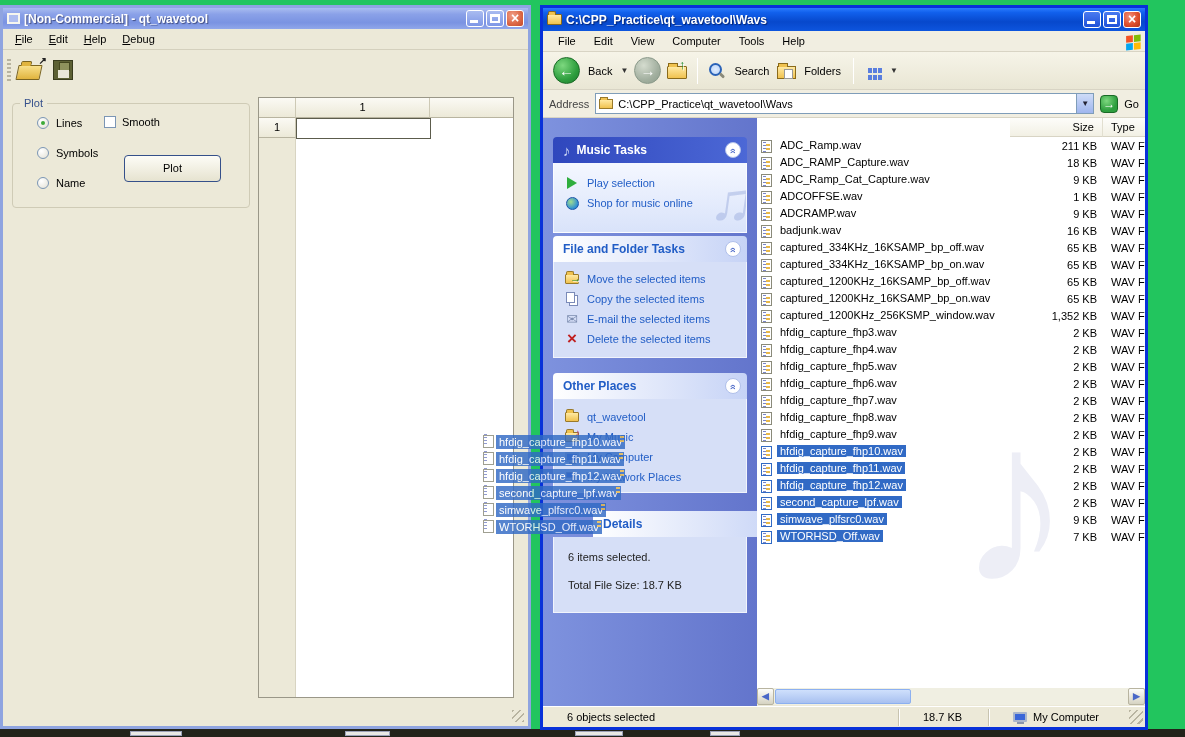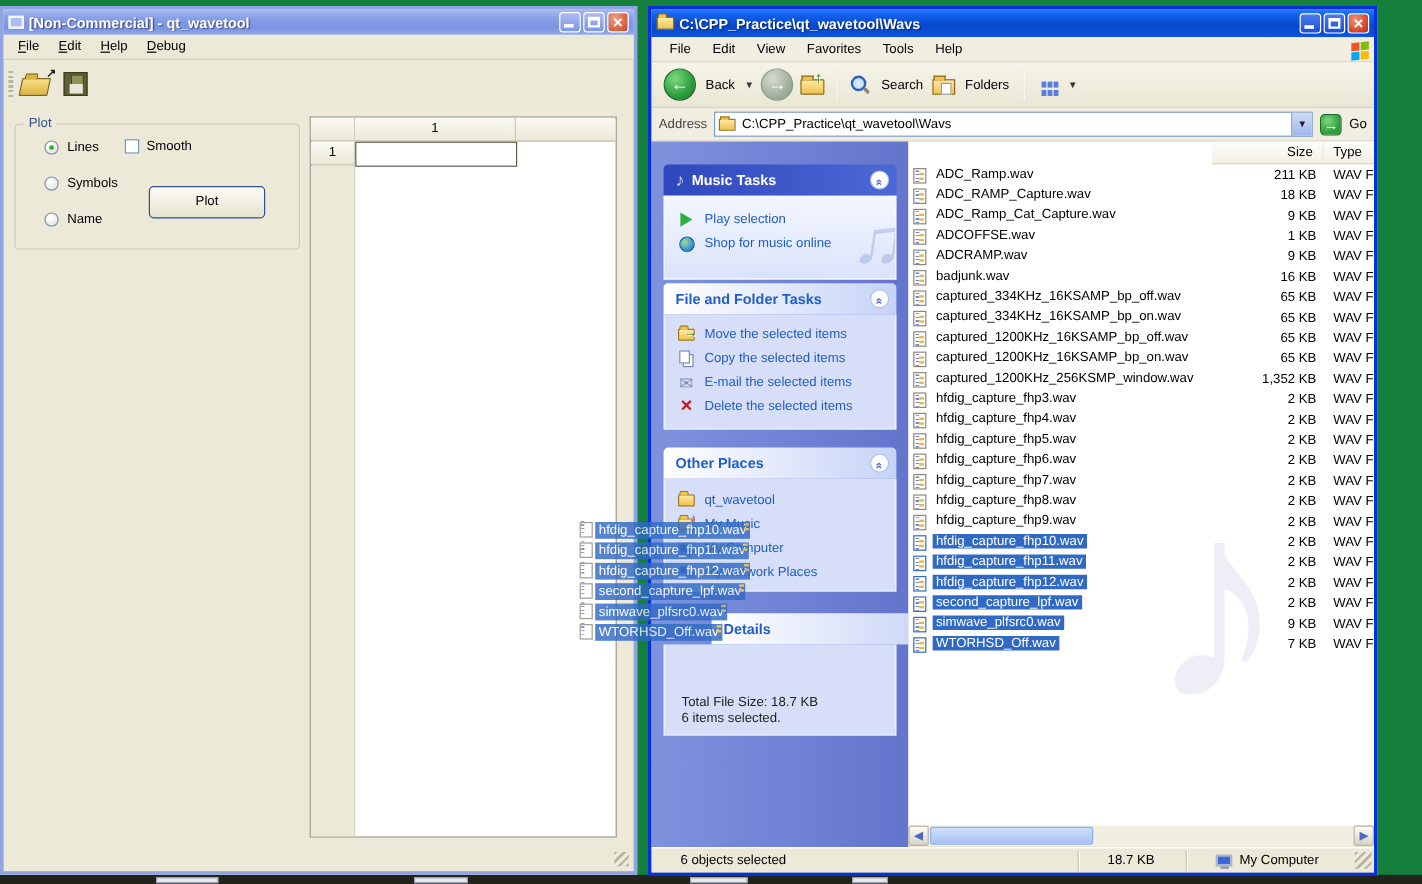--- a/index.html
+++ b/index.html
@@ -1,19 +1,19 @@
 <!DOCTYPE html>
 <html><head>
 <meta charset="utf-8">
 <style>
   * { margin:0; padding:0; box-sizing:border-box; }
   html,body { width:1185px; height:737px; overflow:hidden; }
   body { font-family:"Liberation Sans", sans-serif; font-size:11px; color:#000; }
 
-  .desktop { position:relative; width:1185px; height:737px; background:#15803d; overflow:hidden; }
+  .desktop { position:relative; width:1185px; height:737px; background:#22c55e; overflow:hidden; }
 
   
   .win { position:absolute; box-sizing:border-box; }
   .titlebar { position:absolute; left:0; top:0; right:0; display:flex; align-items:center; padding:0 4px; gap:4px; }
   .title-text { color:#fff; font-weight:bold; font-size:12px; white-space:nowrap; overflow:hidden; flex:1;
                 text-shadow:1px 1px 1px rgba(0,0,30,.5); }
   .cap-btns { display:flex; gap:2px; }
   .cap-btn { width:18px; height:17px; border:1px solid #fff; border-radius:3px; position:relative; }
   .btn-min-glyph { position:absolute; left:3px; bottom:3px; width:8px; height:3px; background:#fff; }
   .btn-max-glyph { position:absolute; left:3px; top:3px; width:10px; height:9px; border:2px solid #fff; border-top-width:3px; }
@@ -290,21 +290,21 @@
         <span class="cap-btn xp-close">
             <span class="btn-close-glyph">×</span>
           </span>
       </span>
     </div>
 
     <div class="xp-menubar" id="xp-menu">
       <span class="xp-menu-item">File</span>
         <span class="xp-menu-item">Edit</span>
         <span class="xp-menu-item">View</span>
-        <span class="xp-menu-item">Favorites</span>
+        <span class="xp-menu-item">Computer</span>
         <span class="xp-menu-item">Tools</span>
         <span class="xp-menu-item">Help</span>
         <svg class="win-flag" viewBox="0 0 18 18">
         <g transform="skewY(-6)">
           <rect x="2" y="4" width="6.4" height="6.4" fill="#f35325"></rect>
           <rect x="9.4" y="4" width="6.4" height="6.4" fill="#81bc06"></rect>
           <rect x="2" y="11.4" width="6.4" height="6.4" fill="#05a6f0"></rect>
           <rect x="9.4" y="11.4" width="6.4" height="6.4" fill="#ffba08"></rect>
         </g>
       </svg>
@@ -419,21 +419,21 @@
             </span>
             <span class="task-label">My Network Places</span>
           </div>
         </div>
 
       <div class="panel-header" style="top:393px;margin-left:40px;">
         <span class="hdr-title">Details</span>
         <span class="chevron-circle"><span class="chevron-glyph">»</span></span>
       </div>
       <div class="panel-body" style="top:419px; height:76px;">
-        <span class="details-line" style="top:14px;margin-top:42px;">6 items selected.</span>
+        <span class="details-line" style="top:14px;">6 items selected.</span>
         <span class="details-line" style="top:42px;">Total File Size: 18.7 KB</span>
       </div>
     </div>
 
     <div class="xp-list">
       <span class="list-watermark">♪</span>
       <div class="col-header col-size">Size</div>
       <div class="col-header col-type">Type</div>
       <div id="file-rows">
           <div class="file-row" style="top: 20px;">

